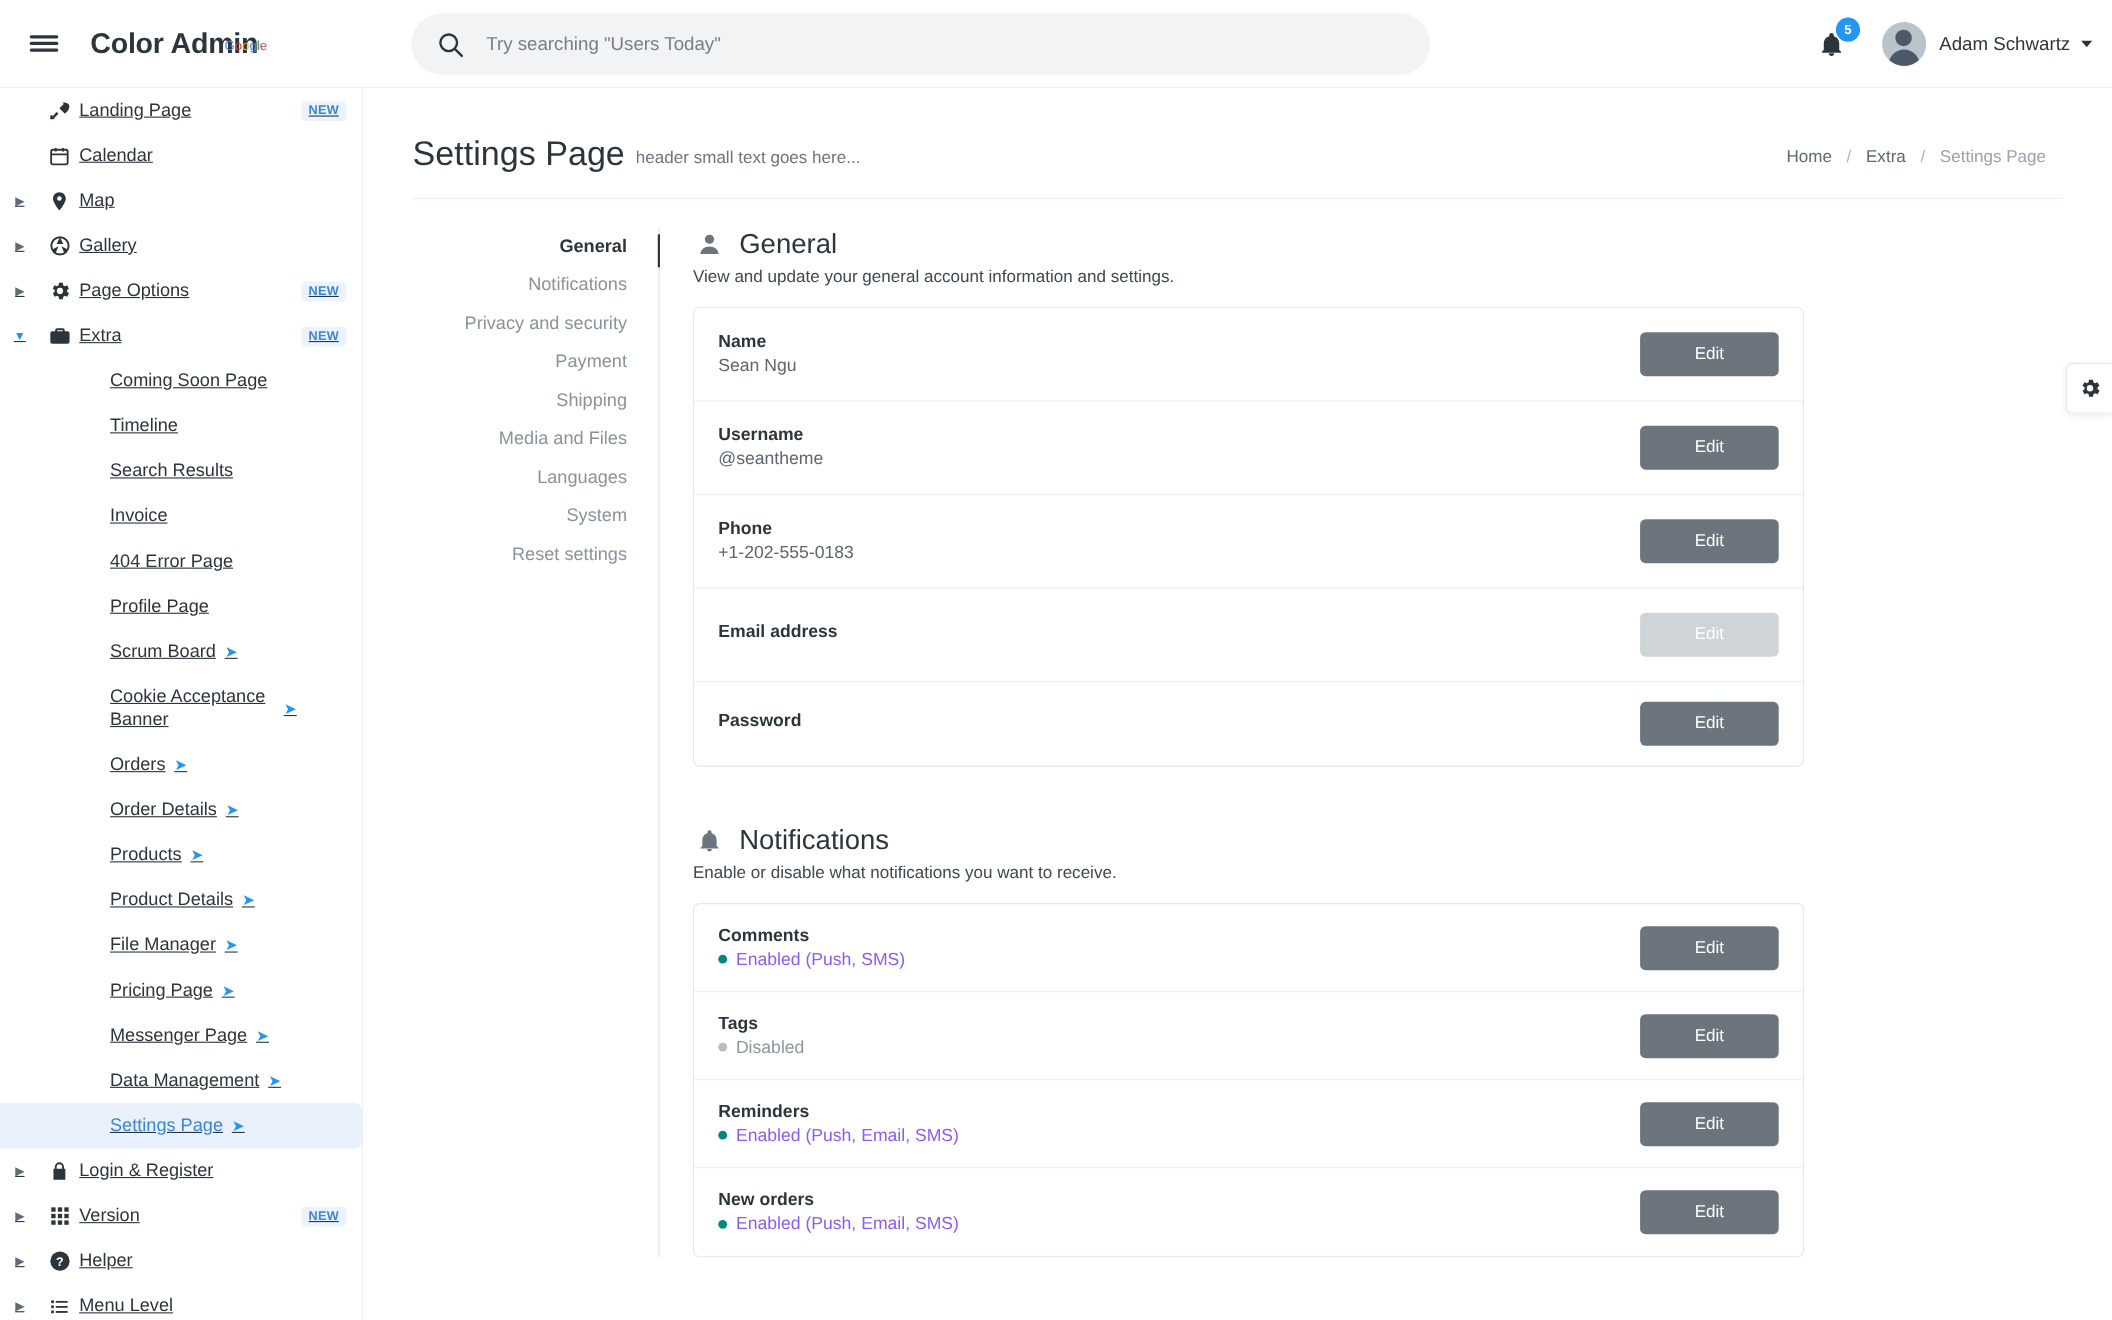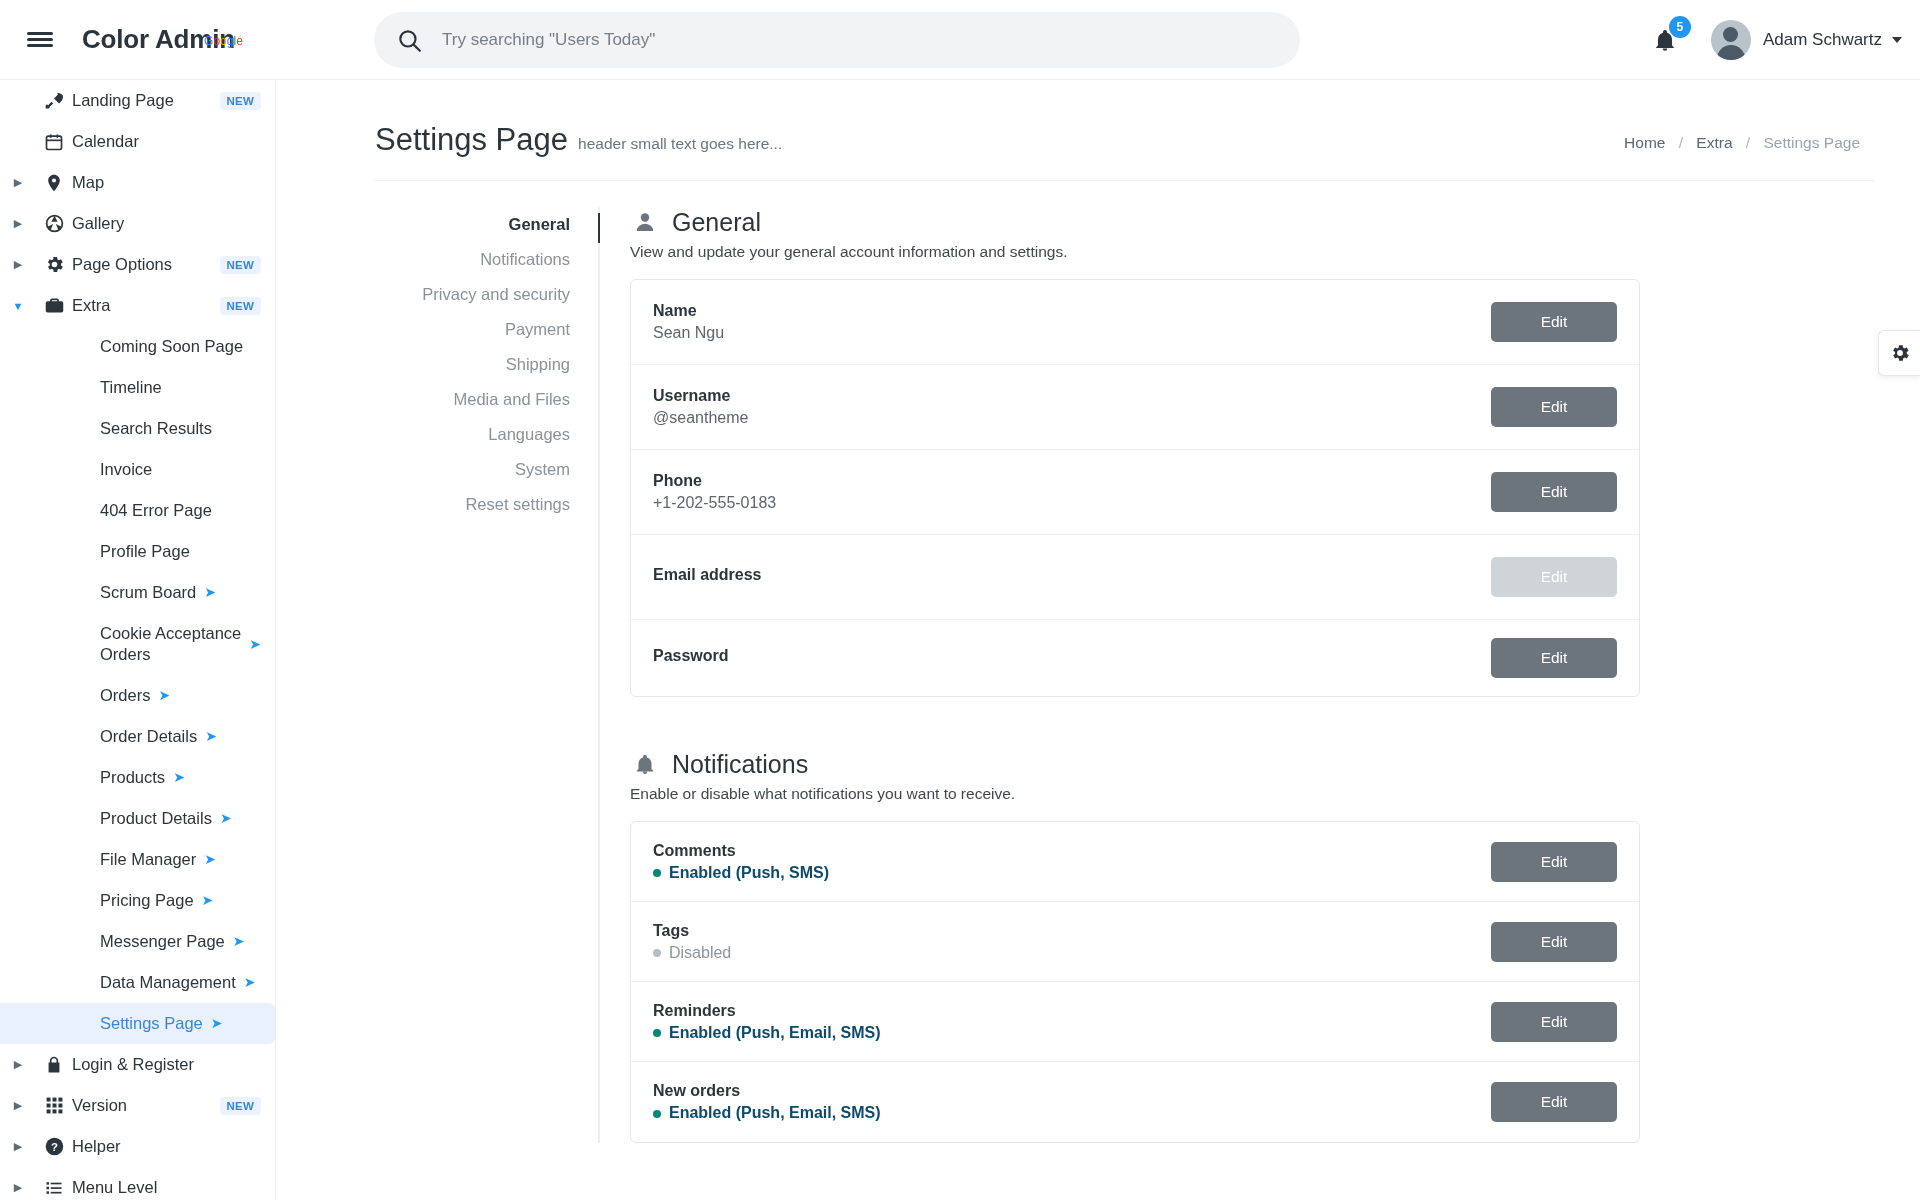--- a/index.html
+++ b/index.html
@@ -56,22 +56,22 @@
     width: 40px; height: 40px; border-radius: 50%; margin-left: 18px; margin-right: 12px;
     background: #b9c3cc; overflow: hidden; position: relative;
   }
   .avatar .head { position: absolute; width: 15px; height: 15px; border-radius: 50%; background: #4b5a66; left: 12.5px; top: 7px; }
   .avatar .body { position: absolute; width: 28px; height: 16px; border-radius: 14px 14px 0 0; background: #4b5a66; left: 6px; top: 25px; }
   .username { font-size: 17px; color: #2d353c; }
   .caret-down { width: 0; height: 0; border-left: 5px solid transparent; border-right: 5px solid transparent; border-top: 6px solid #2d353c; margin-left: 10px; }
 
   
   .sidebar {
-    position: absolute; top: 80px; left: 0; width: 276px; height: 1120px;
-    background: #fff; border-right: 1px solid #eceff1; overflow: hidden;
+    position: absolute; top: 80px; left: 0; width: 330px; height: 1120px;
+    background: #fff; border-right: 1px solid #eceff1; overflow: hidden; text-decoration: underline;
   }
   .nav-item {
     display: flex; align-items: center; min-height: 41px; padding: 4px 14px 4px 0;
     font-size: 16.5px; color: #2d353c; cursor: pointer; position: relative;
   }
   .nav-arrow {
     width: 36px; flex: 0 0 36px; text-align: center; color: #5f6b75; font-size: 11px;
   }
   .nav-icon { width: 36px; flex: 0 0 36px; display: flex; align-items: center; justify-content: center; }
   .nav-label { flex: 1 1 auto; }
@@ -120,21 +120,21 @@
   .row .rlabel { font-size: 16px; font-weight: bold; color: #2d353c; margin-bottom: 4px; }
   .row .rvalue { font-size: 16px; color: #5d666e; }
   .row .rcol { flex: 1 1 auto; }
   .btn-edit {
     background: #6c757d; color: #fff; border: 0; border-radius: 5px;
     font-size: 15.5px; padding: 11px 0; width: 126px; cursor: pointer;
     font-family: "Liberation Sans", sans-serif;
   }
   .btn-edit.disabled { background: #cfd4d8; color: #fff; cursor: default; }
   .status-dot { display: inline-block; width: 8px; height: 8px; border-radius: 50%; margin-right: 8px; vertical-align: middle; }
-  .status-text { font-size: 16px; color: #0c4a6e; font-weight: bold; }
+  .status-text { font-size: 16px; color: #8b5cf6; font-weight: normal; }
   .status-text.off { color: #8d959c; font-weight: normal; }
 
   .gear-tab {
     position: absolute; right: 0; top: 330px; width: 42px; height: 46px;
     background: #fff; border: 1px solid #e4e8eb; border-right: 0; border-radius: 6px 0 0 6px;
     display: flex; align-items: center; justify-content: center; cursor: pointer;
     box-shadow: 0 2px 6px rgba(0,0,0,.07);
     z-index: 15;
   }
   .sect-gap { height: 52px; }
@@ -266,21 +266,21 @@
       <span>404 Error Page</span>
     </div>
   <div class="sub-item">
       <span>Profile Page</span>
     </div>
   <div class="sub-item">
       <span>Scrum Board</span>
       <span class="plane">➤</span>
     </div>
   <div class="sub-item" style="min-height:62px">
-      <span style="max-width:150px">Cookie Acceptance Orders</span>
+      <span style="max-width:150px">Cookie Acceptance Banner</span>
       <span class="plane">➤</span>
     </div>
   <div class="sub-item">
       <span>Orders</span>
       <span class="plane">➤</span>
     </div>
   <div class="sub-item">
       <span>Order Details</span>
       <span class="plane">➤</span>
     </div>

